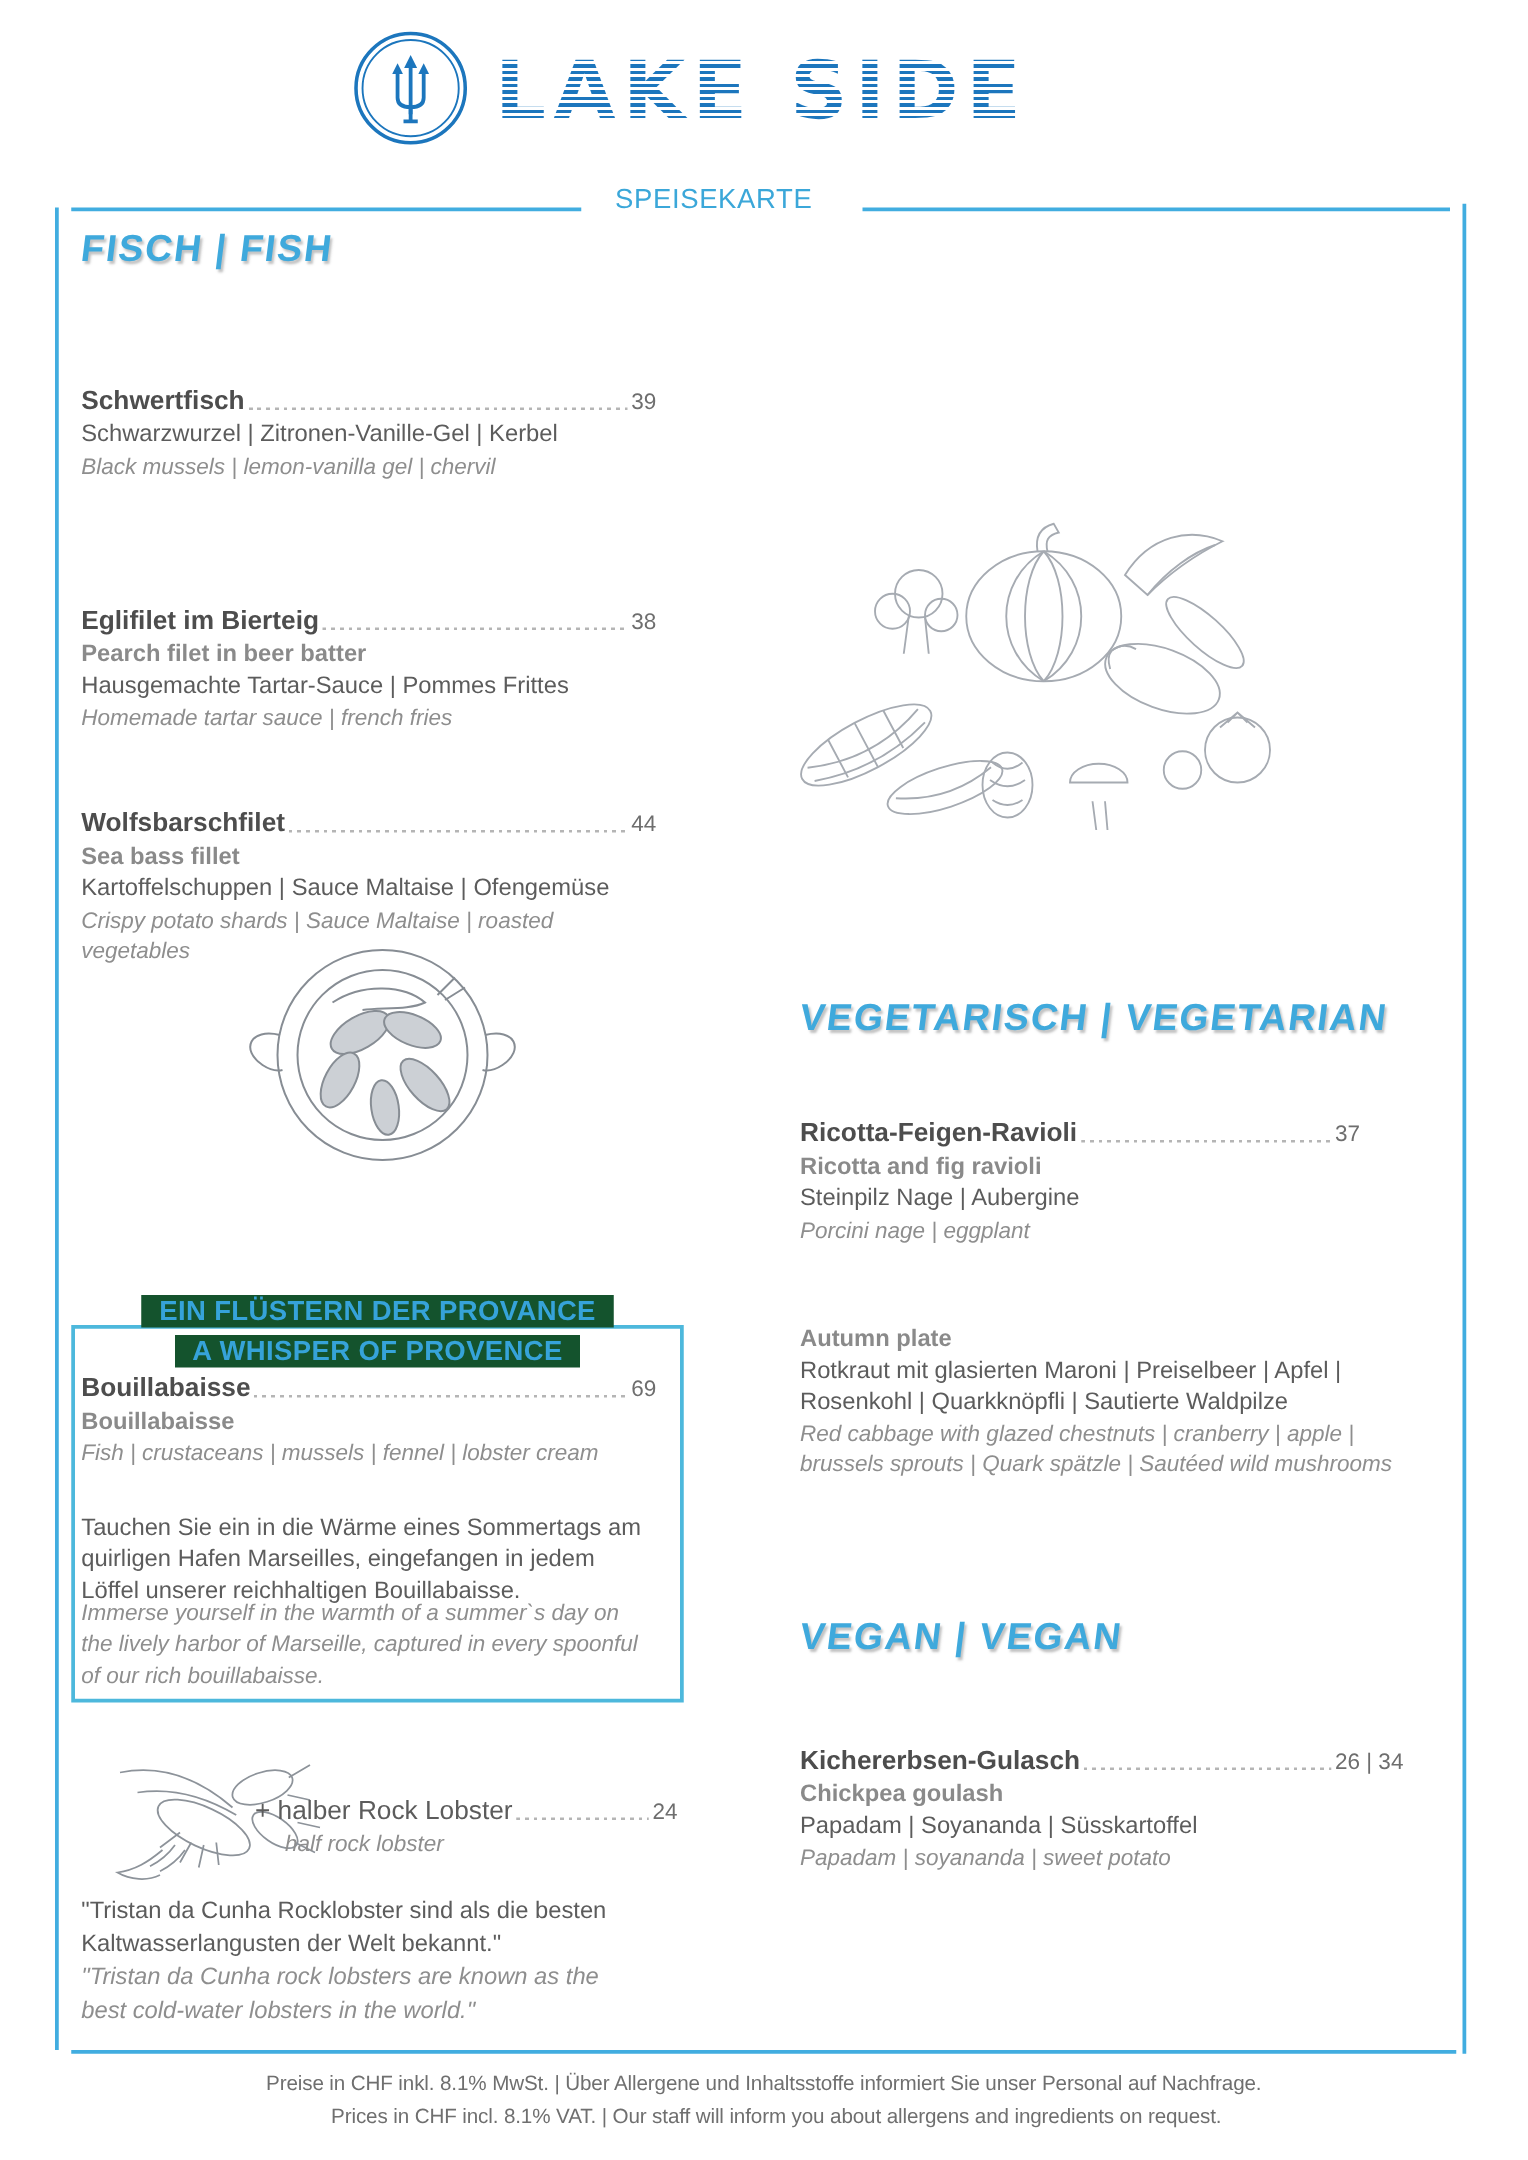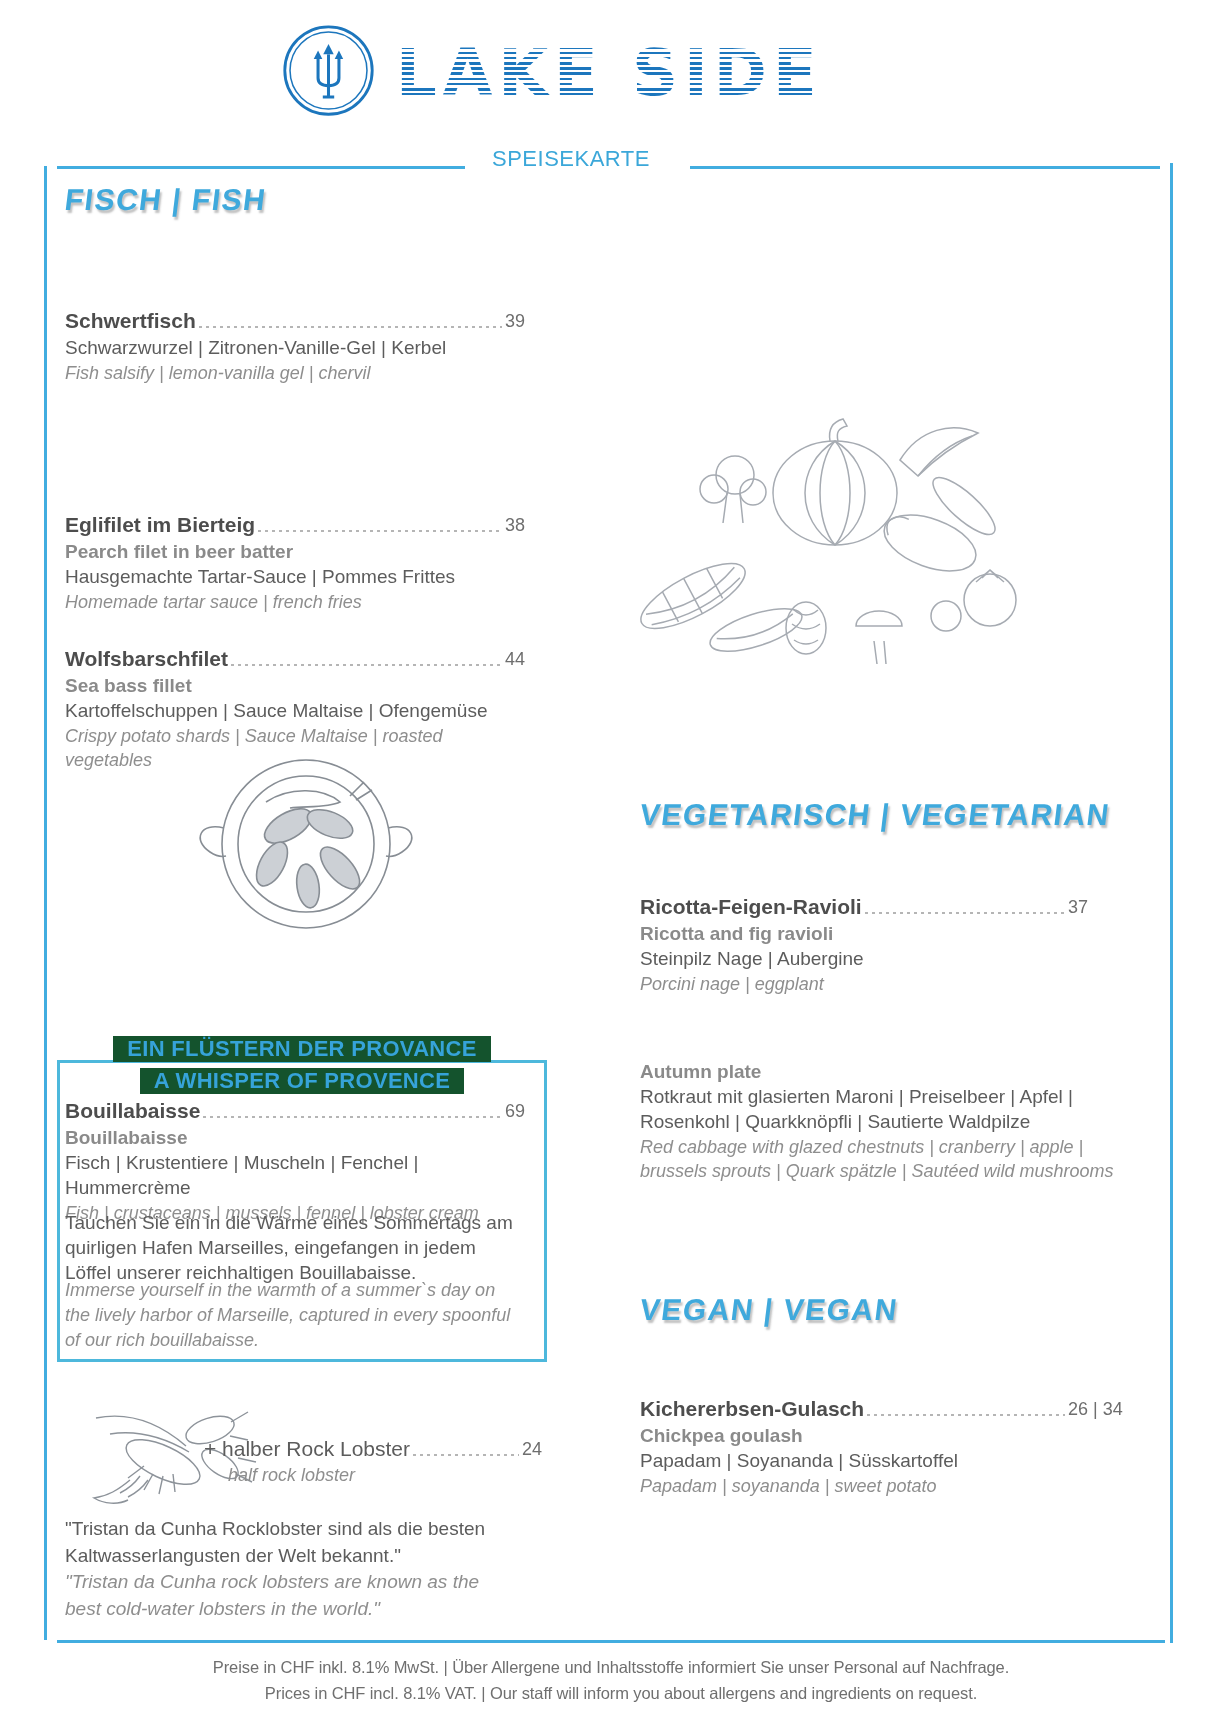--- a/index.html
+++ b/index.html
@@ -96,24 +96,24 @@
 
   <div class="script-title" style="left:65px; top:183px;">FISCH | FISH</div>
 
   <div class="item" style="left:65px; top:308px; width:460px;">
     <div class="head">
       <span class="name">Schwertfisch</span>
       <span class="leader"></span>
       <span class="price">39</span>
     </div>
     <div class="desc">Schwarzwurzel | Zitronen-Vanille-Gel | Kerbel</div>
-    <div class="desc-en">Fish salsify | lemon-vanilla gel | chervil</div>
-  </div>
-
-  <div class="item" style="left:65px; top:484px; width:460px;margin-top:28px;">
+    <div class="desc-en">Black mussels | lemon-vanilla gel | chervil</div>
+  </div>
+
+  <div class="item" style="left:65px; top:484px; width:460px;">
     <div class="head">
       <span class="name">Eglifilet im Bierteig</span>
       <span class="leader"></span>
       <span class="price">38</span>
     </div>
     <div class="sub">Pearch filet in beer batter</div>
     <div class="desc">Hausgemachte Tartar-Sauce | Pommes Frittes</div>
     <div class="desc-en">Homemade tartar sauce | french fries</div>
   </div>
 
@@ -189,21 +189,20 @@
   <div class="prov-title" style="top:1036px;"><span>EIN FLÜSTERN DER PROVANCE</span></div>
   <div class="prov-title" style="top:1068px;"><span>A WHISPER OF PROVENCE</span></div>
 
   <div class="item" style="left:65px; top:1098px; width:460px;">
     <div class="head">
       <span class="name">Bouillabaisse</span>
       <span class="leader"></span>
       <span class="price">69</span>
     </div>
     <div class="sub">Bouillabaisse</div>
-    <div class="desc">Fisch | Krustentiere | Muscheln | Fenchel | Hummercrème</div>
     <div class="desc-en">Fish | crustaceans | mussels | fennel | lobster cream</div>
   </div>
 
   <div class="note en" style="left:65px; top:1278px; width:456px;">Immerse yourself in the warmth of a summer`s day on the lively harbor of Marseille, captured in every spoonful of our rich bouillabaisse.</div>
   <div class="note" style="left:65px; top:1210px; width:452px;">Tauchen Sie ein in die Wärme eines Sommertags am quirligen Hafen Marseilles, eingefangen in jedem Löffel unserer reichhaltigen Bouillabaisse.</div>
 
   <svg class="sketch" style="left:68px; top:1392px; width:200px; height:122px;" viewBox="0 0 200 122">
     <g fill="none" stroke="#8d939a" stroke-width="1.4">
       <ellipse transform="rotate(25 95 70)" cx="95" cy="70" rx="40" ry="16"></ellipse>
       <path d="M62 88 C50 98 40 104 26 106 C36 112 50 113 60 108"></path>

